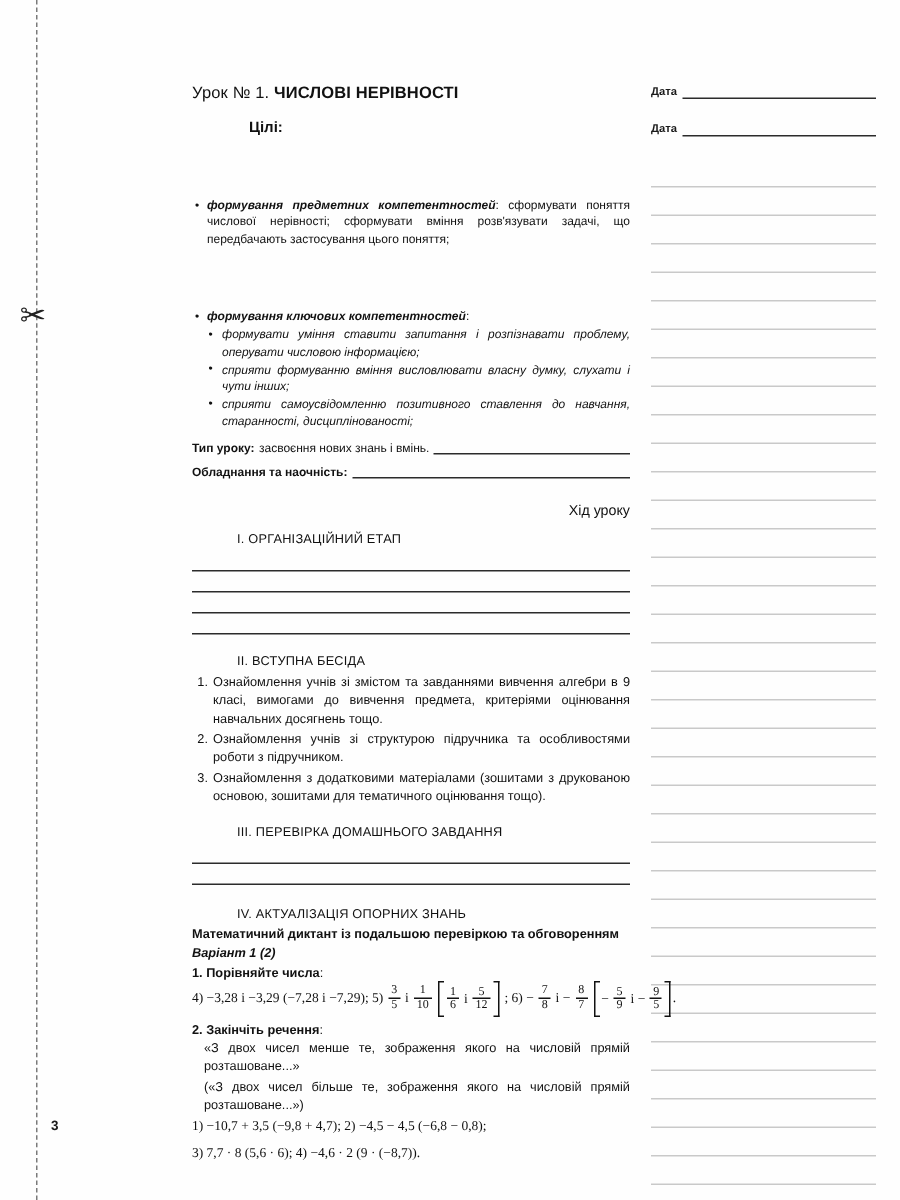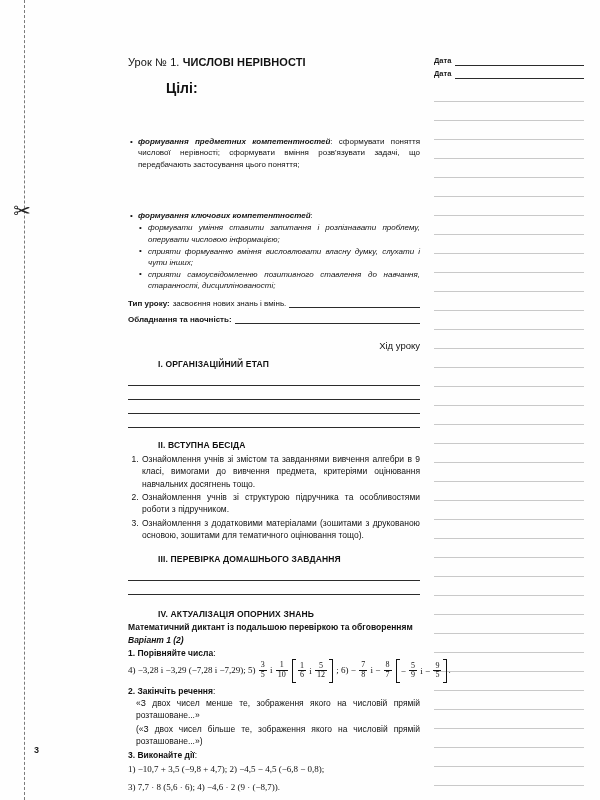--- a/index.html
+++ b/index.html
@@ -49,21 +49,21 @@
   .right-col {
     position: absolute;
     left: 434px;
     top: 56px;
     width: 150px;
   }
   .field-row {
     display: flex;
     align-items: flex-end;
     gap: 4px;
-    margin-bottom: 3px;
+    margin-bottom: 15px;
     justify-content: space-between;
   }
   .field-label {
     font-size: 7.5px;
     font-weight: bold;
     color: #1a1a1a;
     padding-bottom: 1px;
     white-space: nowrap;
   }
   .field-rule {
@@ -93,21 +93,21 @@
     letter-spacing: .1px;
   }
   .lesson-title .num {
     font-weight: normal;
   }
   .lesson-title .name {
     font-weight: bold;
   }
 
   .goals-heading {
-    font-size: 14px;
+    font-size: 10px;
     font-weight: bold;
     margin: 0 0 3px 0;
     padding-left: 38px;
   }
 
   ul.bullets {
     list-style: none;
     margin: 0;
     padding: 0;
   }
@@ -170,21 +170,21 @@
   }
 
   .hid-uroku {
     text-align: right;
     font-size: 9.5px;
     margin: 16px 0 8px 0;
   }
 
   .sec-heading {
     font-size: 8.5px;
-    font-weight: bold;
+    font-weight: normal;
     margin: 0 0 3px 0;
     letter-spacing: .15px;
     padding-left: 30px;
   }
 
   .blank-lines .bline {
     border-bottom: 1px solid #2b2b2b;
     height: 13px;
   }
 
@@ -449,24 +449,20 @@
       </span><span>.</span>
     </div>
 
     <div class="task">
       <span>2.</span>
       <span>Закінчіть речення</span><span class="reg">:</span>
     </div>
     <div class="quote">«З двох чисел менше те, зображення якого на числовій прямій розташоване...»</div>
     <div class="quote">(«З двох чисел більше те, зображення якого на числовій прямій розташоване...»)</div>
 
-    <div class="task">
-      <span>3.</span>
-      <span>Виконайте дії</span><span class="reg">:</span>
-    </div>
     <div class="mathline">1) −10,7 + 3,5 (−9,8 + 4,7); 2) −4,5 − 4,5 (−6,8 − 0,8);</div>
     <div class="mathline">3) 7,7 · 8 (5,6 · 6); 4) −4,6 · 2 (9 · (−8,7)).</div>
 
   </div>
 
   <div class="page-number">3</div>
 
 </div>
 
 </body></html>

